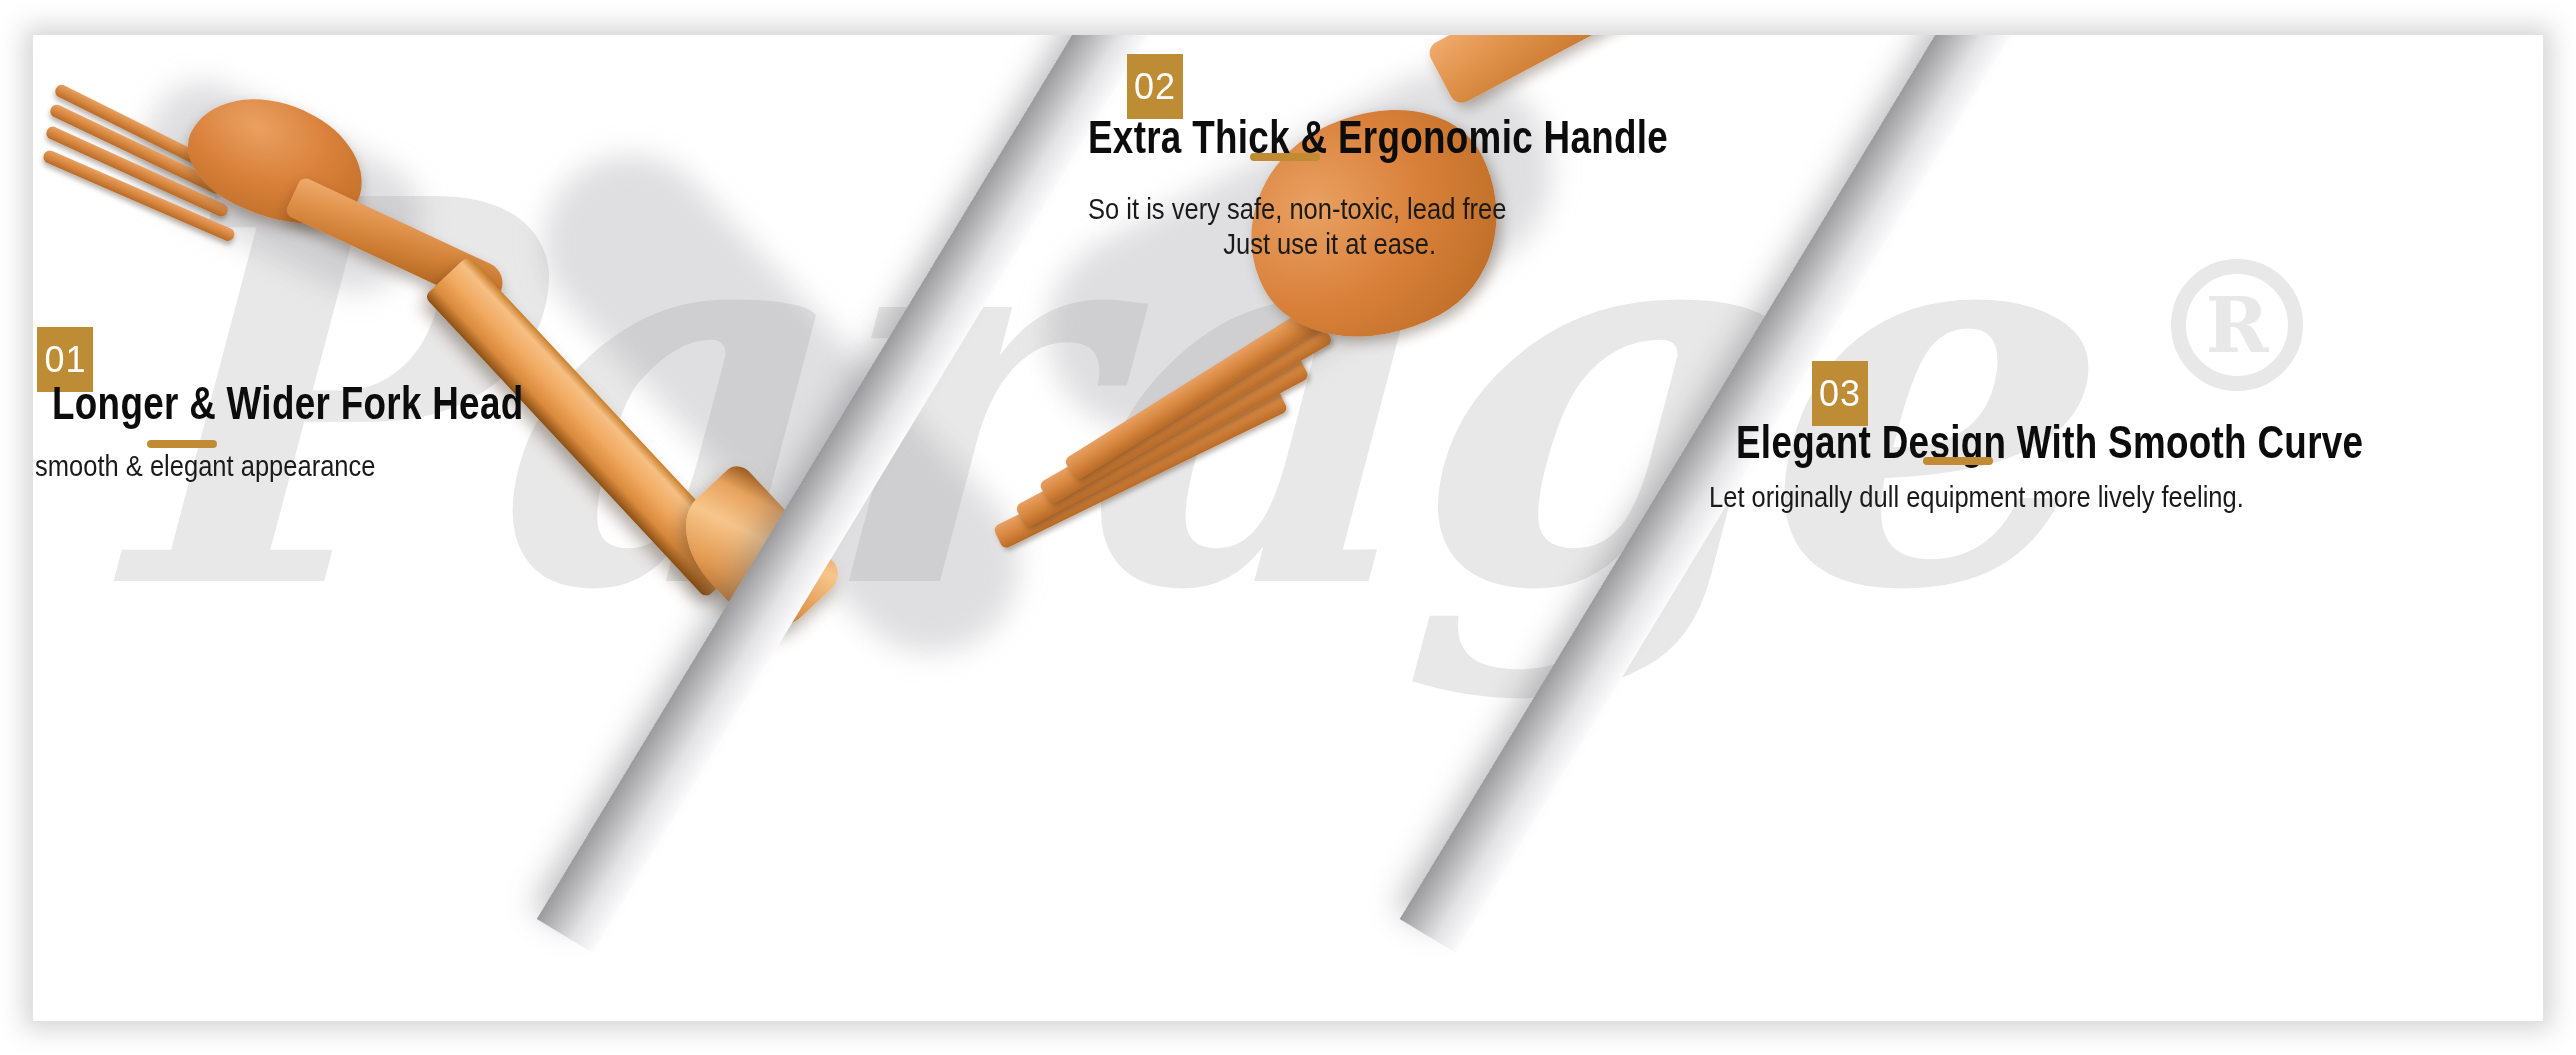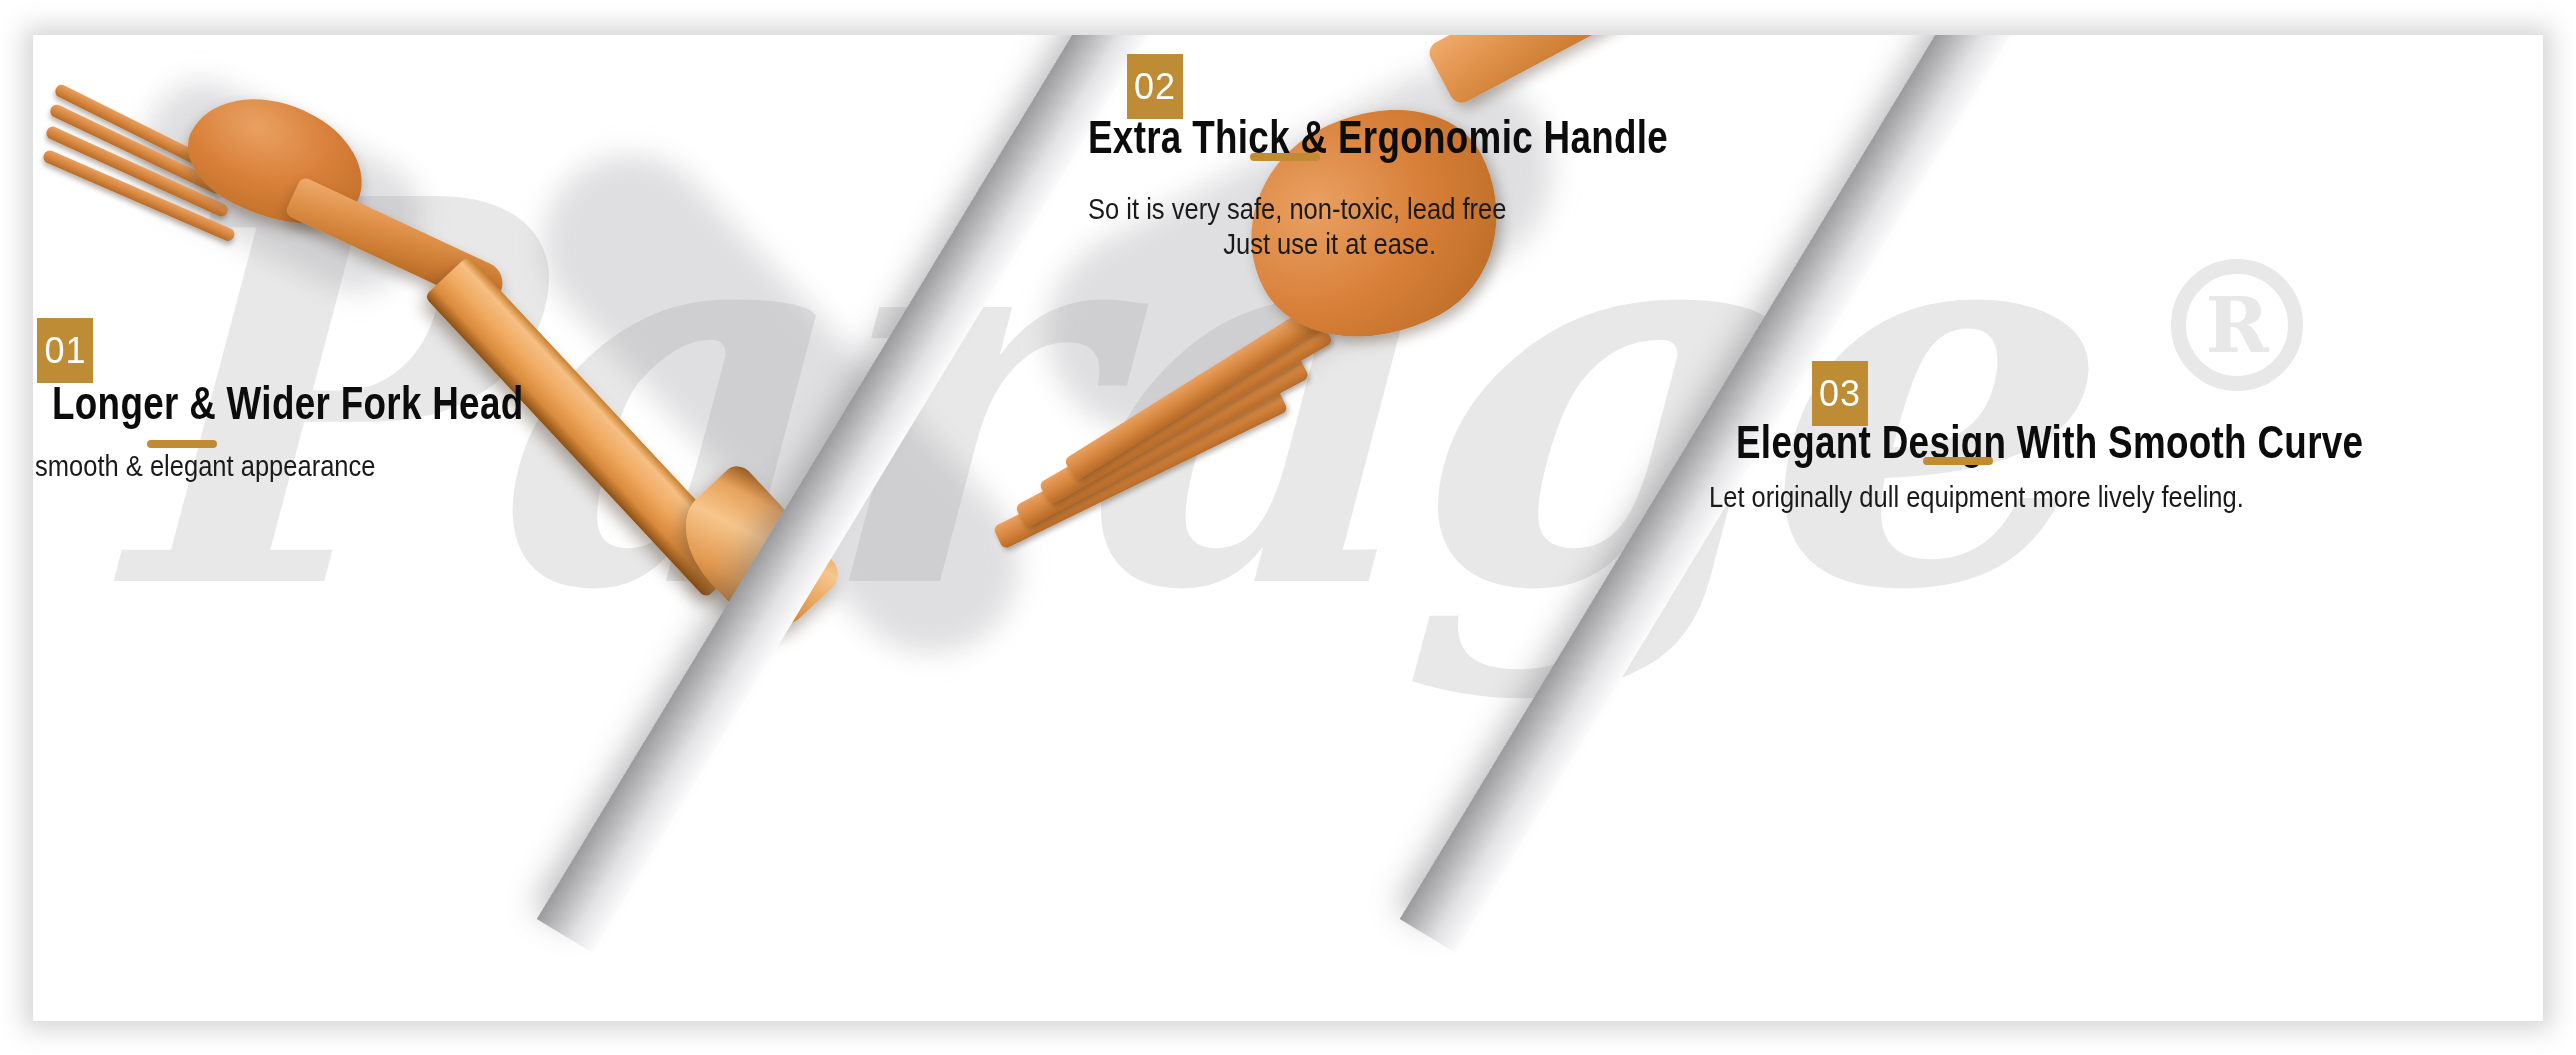--- a/index.html
+++ b/index.html
@@ -165,21 +165,21 @@
       <div class="tine" style="left:70px;top:345px;width:321px;height:25px;transform:rotate(-28deg);transform-origin:right center;"></div>
       <div class="tine" style="left:88px;top:310px;width:326px;height:25px;transform:rotate(-30deg);transform-origin:right center;"></div>
       <div class="tine" style="left:107px;top:274px;width:330px;height:25px;transform:rotate(-32deg);transform-origin:right center;"></div>
       <div class="fork-head" style="left:334px;top:106px;width:255px;height:220px;border-radius:48% 52% 44% 56% / 52% 44% 56% 48%;transform:rotate(-28deg);"></div>
       <div class="fork-handle" style="left:528px;top:35px;width:457px;height:67px;border-radius:12.3px;transform:rotate(-28deg);transform-origin:left center;"></div>
     </div>
 
     <div class="divider" id="divider-1"></div>
     <div class="divider" id="divider-2"></div>
 
-    <div class="badge" style="left:4.4px;top:283px;text-align:center;">01</div>
+    <div class="badge" style="left:4.4px;top:292px;text-align:center;">01</div>
     <div class="heading" style="left:19.4px;top:341px;">Longer &amp; Wider Fork Head</div>
     <div class="accent-bar" style="left:114px;top:405px;"></div>
     <div class="body-text" style="left:1.8px;top:413px;">smooth &amp; elegant appearance</div>
 
     <div class="badge" style="left:1094px;top:19.4px;">02</div>
     <div class="heading" style="left:1055px;top:75px;">Extra Thick &amp; Ergonomic Handle</div>
     <div class="accent-bar" style="left:1217px;top:118px;"></div>
     <div class="body-text" style="left:1055px;top:156px;">So it is very safe, non-toxic, lead free</div>
     <div class="body-text ralign" style="left:1055px;top:191px;width:348px;">Just use it at ease.</div>
 

